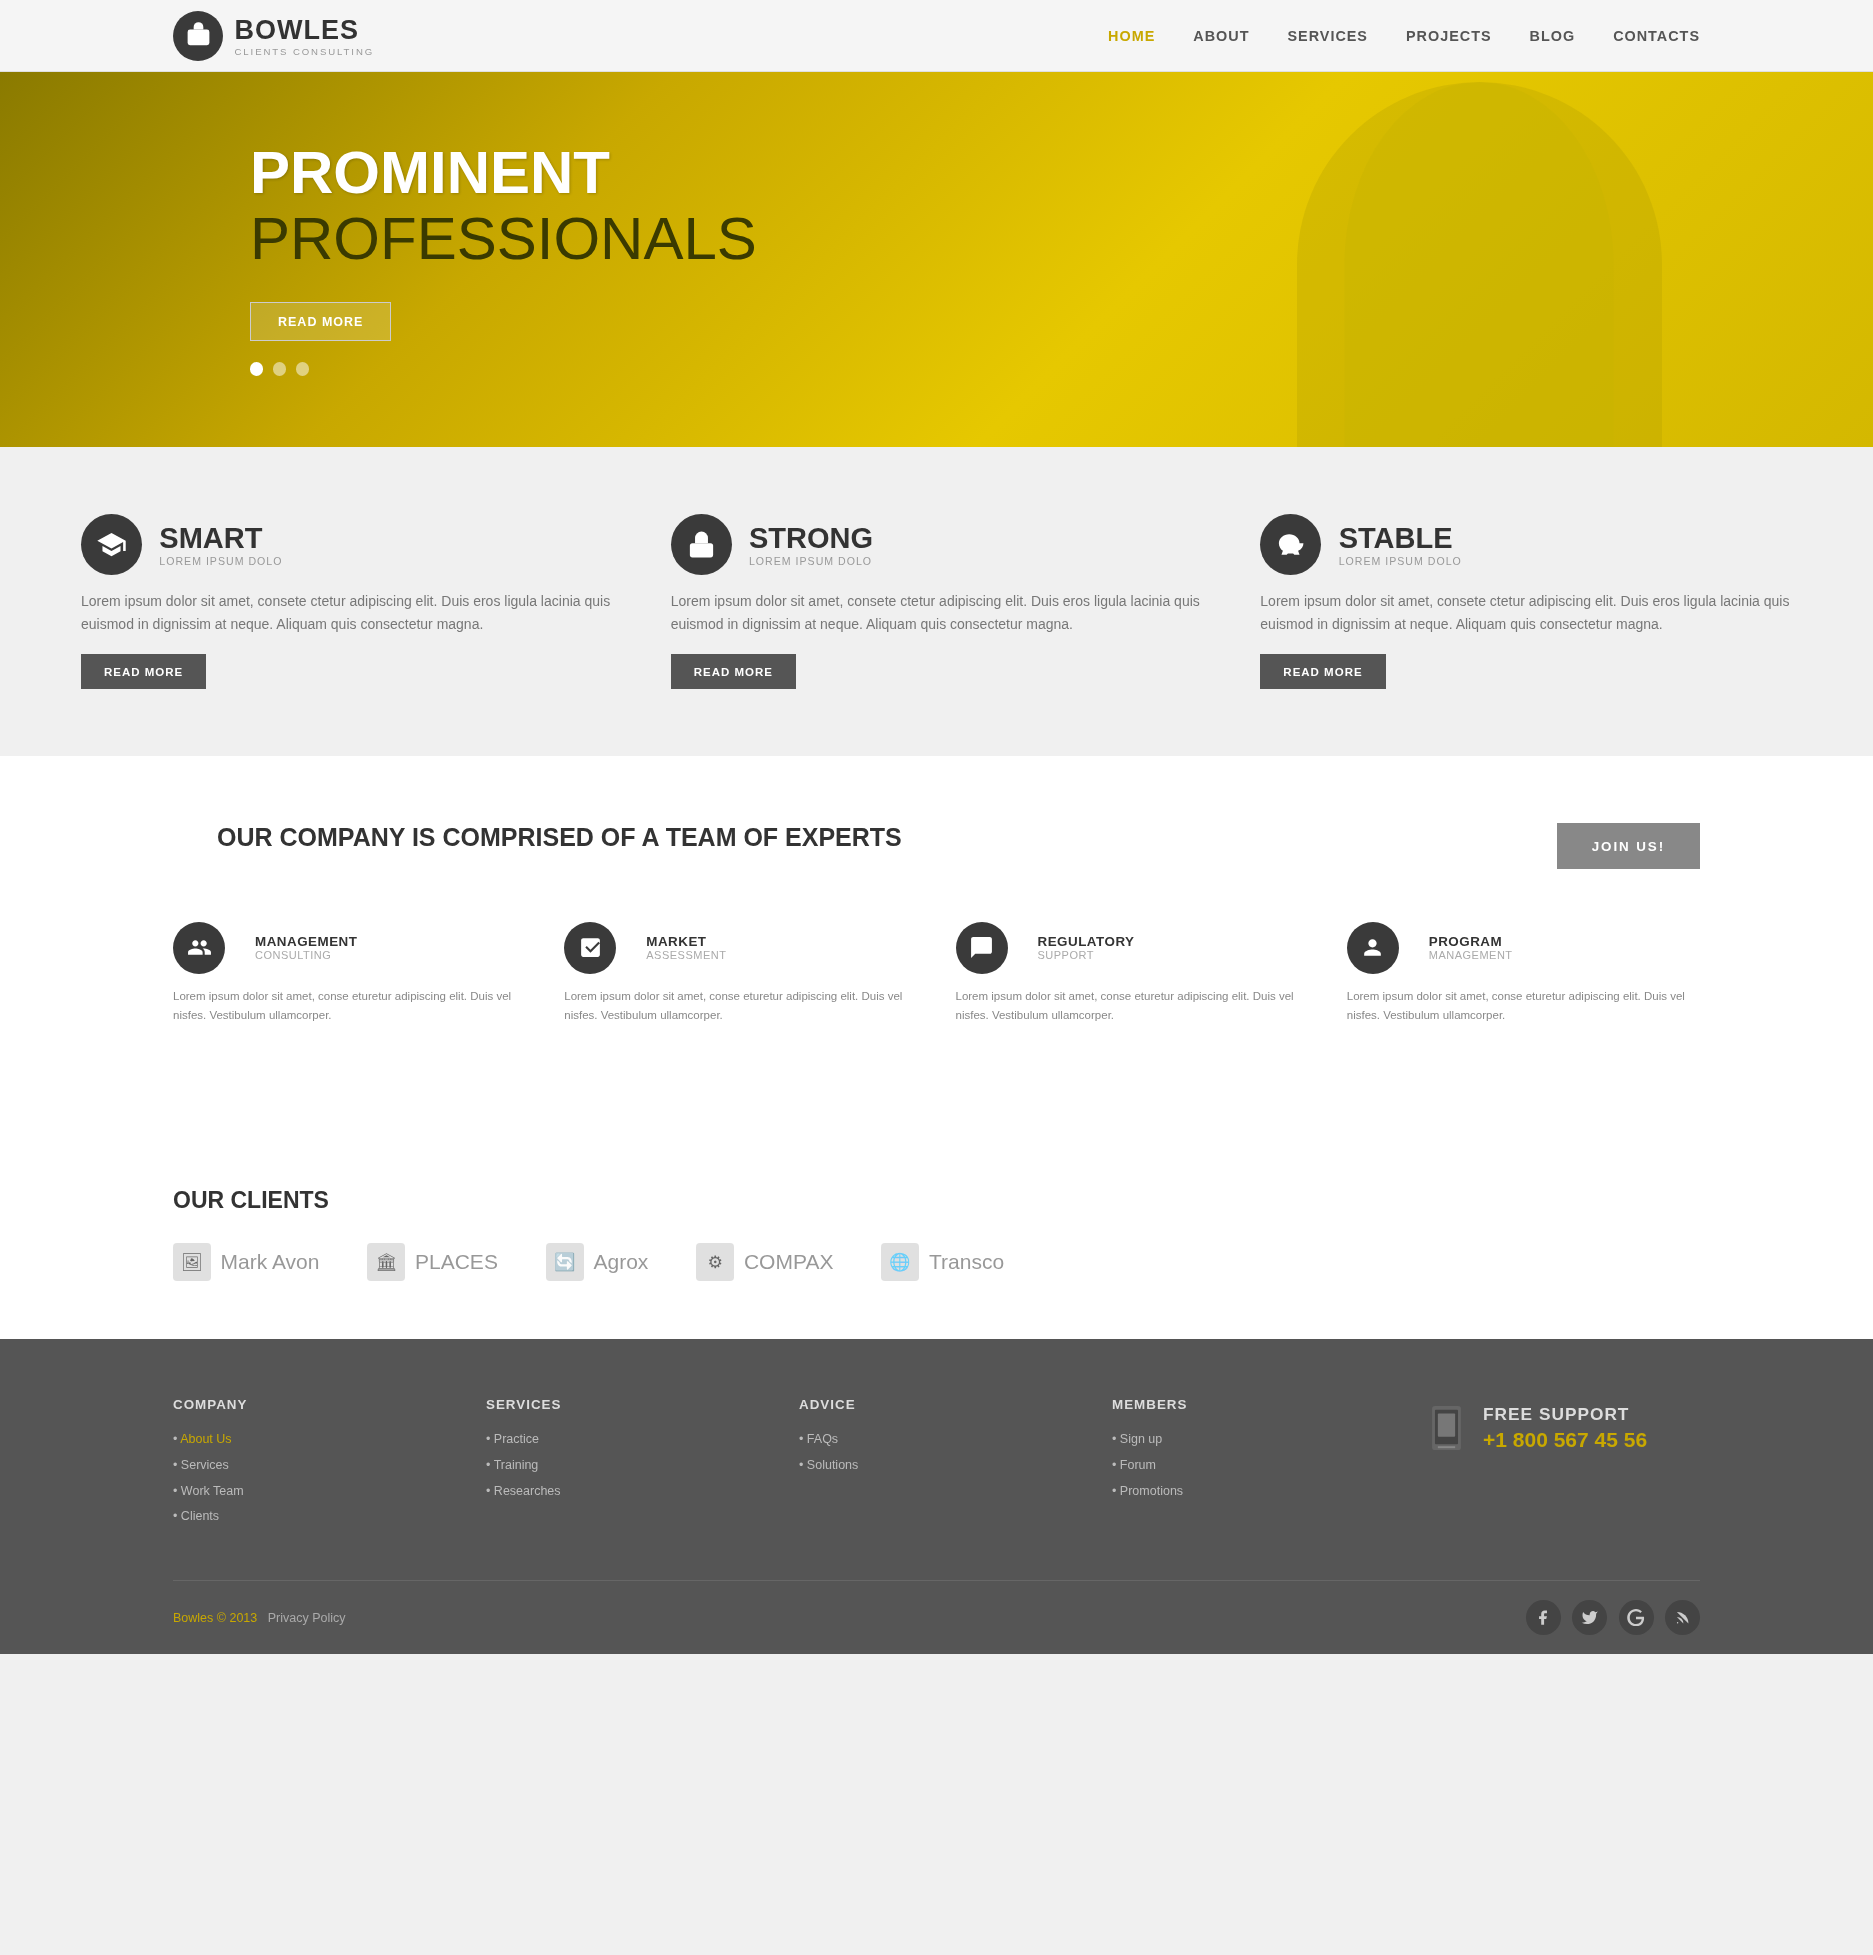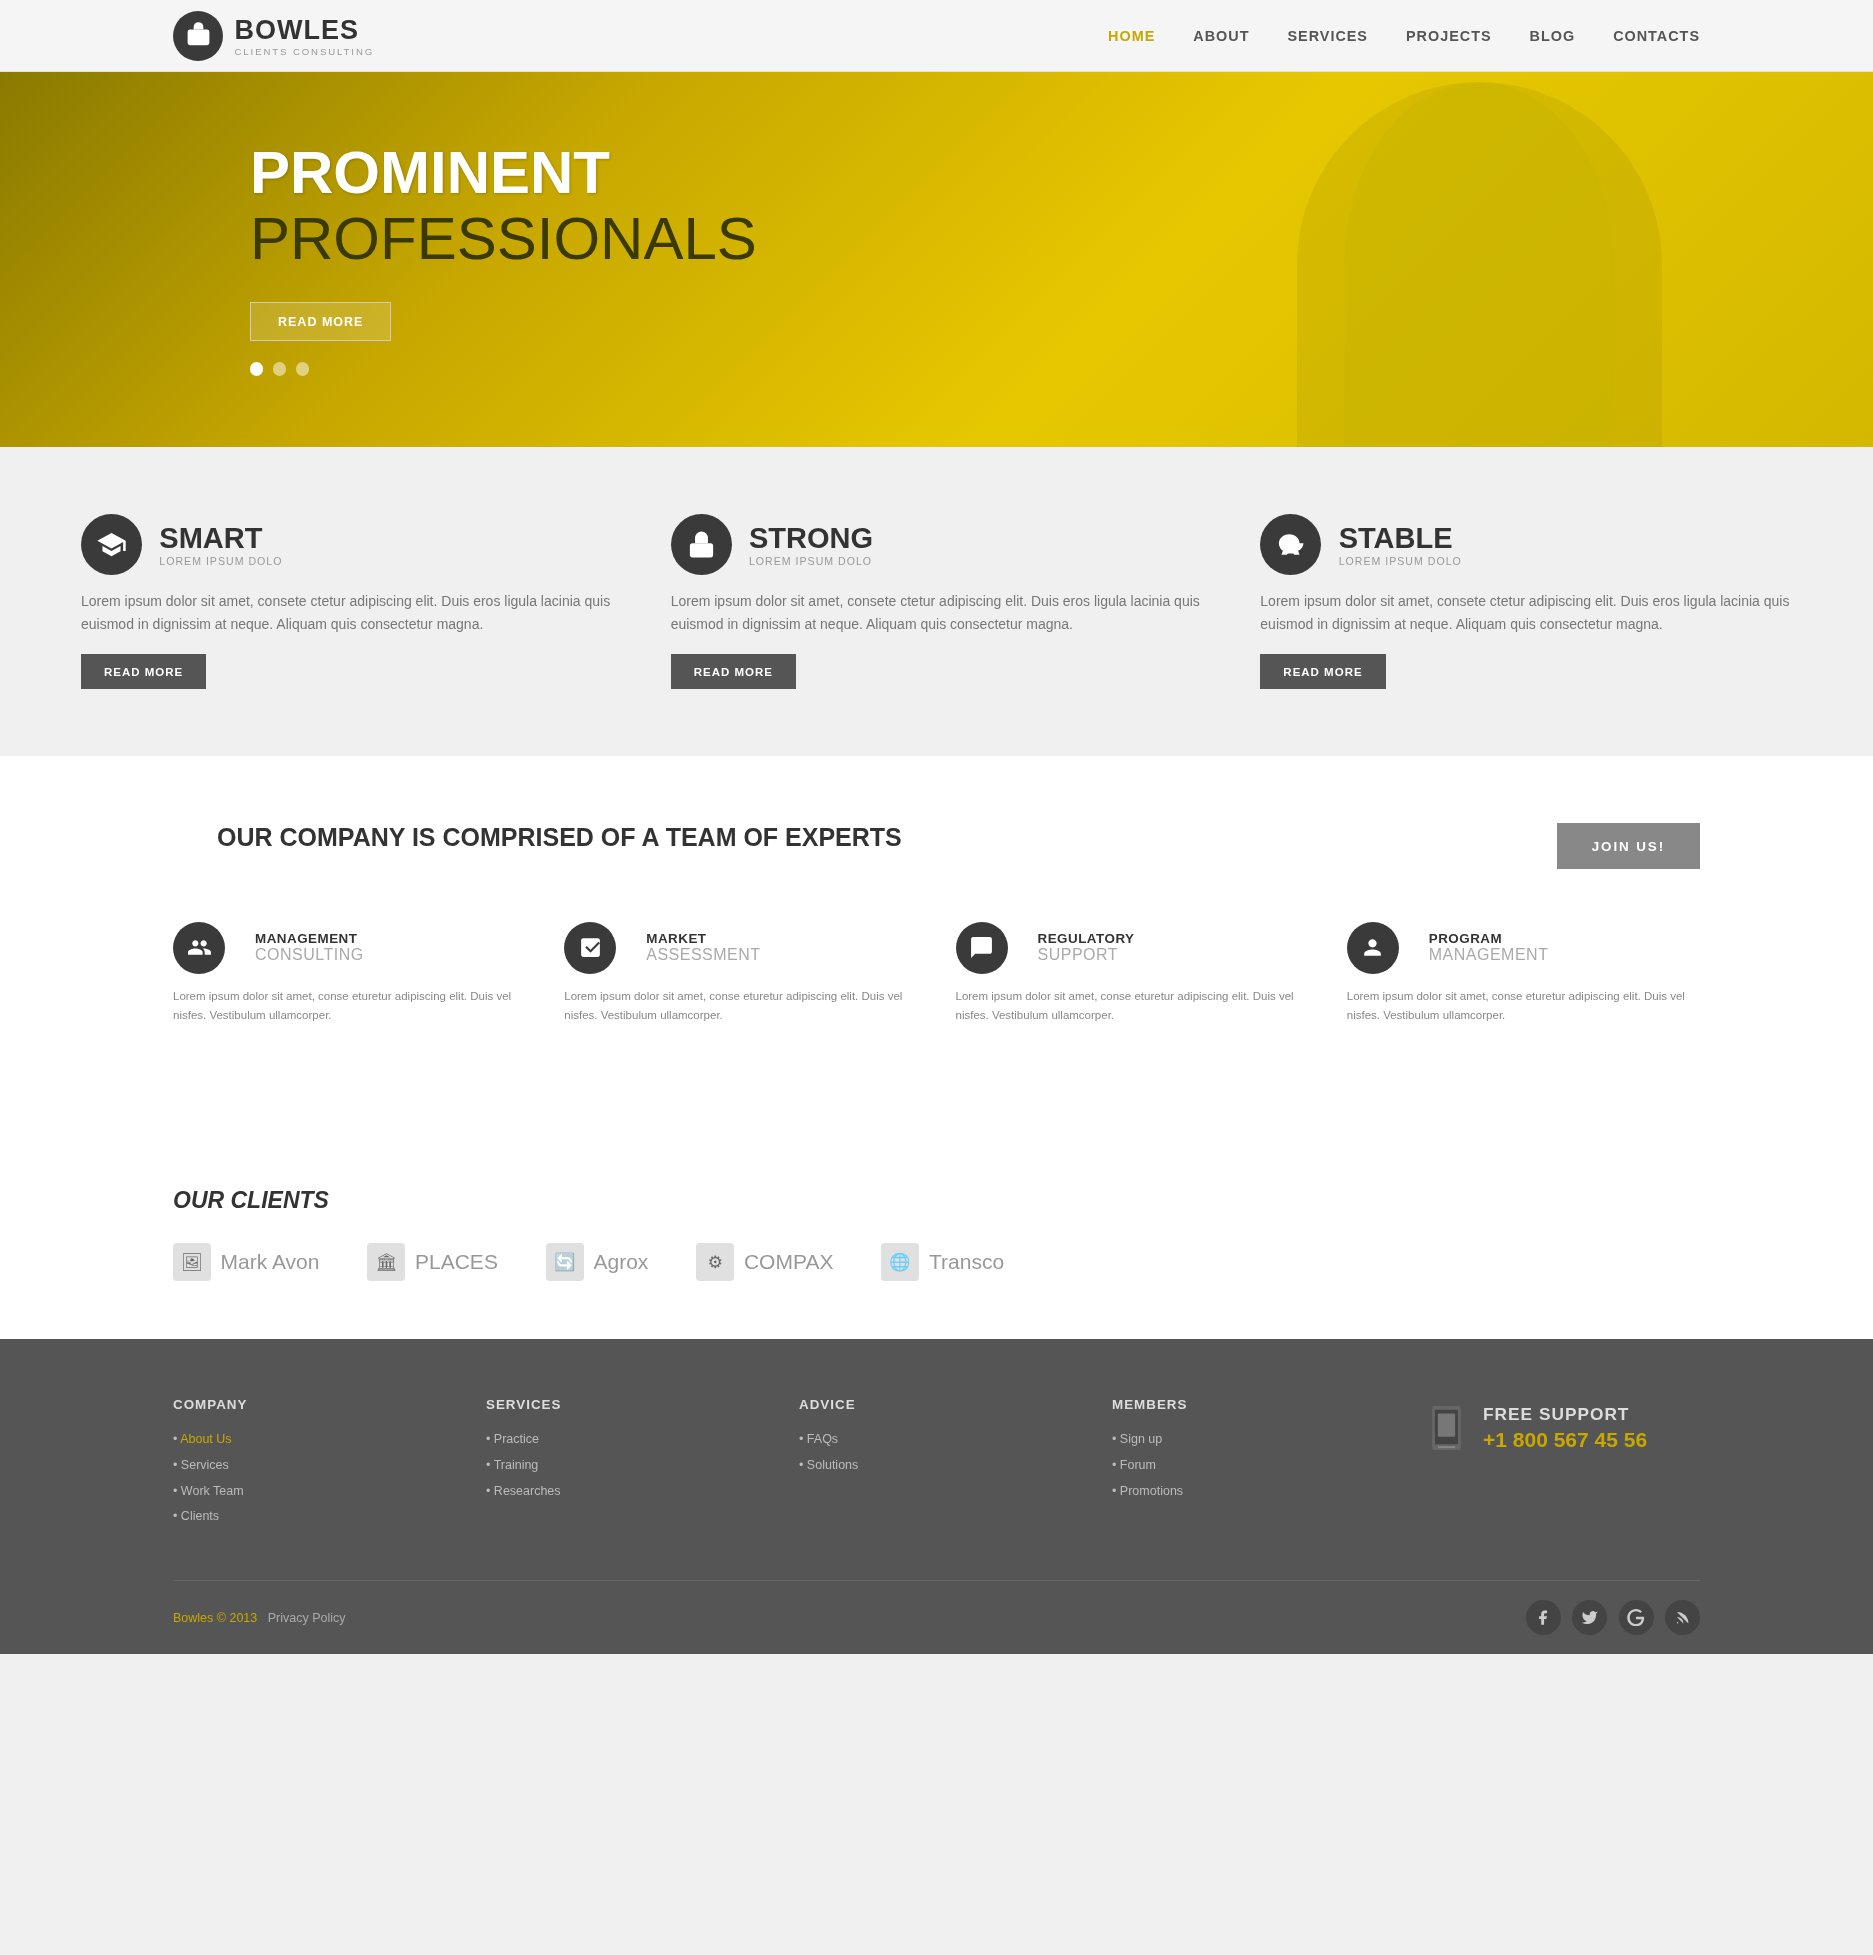--- a/index.html
+++ b/index.html
@@ -160,26 +160,26 @@
     .service-header { display: flex; align-items: center; gap: 30px; margin-bottom: 13.4px; }
     .service-icon {
       width: 52px; height: 52px;
       background: #3a3a3a;
       border-radius: 50%;
       display: flex; align-items: center; justify-content: center;
       flex-shrink: 0;
     }
     .service-icon svg { width: 25px; height: 25px; fill: white; }
     .service-title h4 { font-size: 13.4px; font-weight: 900; color: #333; text-transform: uppercase; letter-spacing: 0.5px; }
-    .service-title p { font-size: 16px; color: #aaa; text-transform: uppercase; letter-spacing: 0.5px; }
+    .service-title p { font-size: 11px; color: #aaa; text-transform: uppercase; letter-spacing: 0.5px; }
     .service-text { font-size: 11.5px; color: #888; line-height: 1.6; }
 
     
     .clients-section { padding: 38px 173px 58px; background: white; }
-    .clients-title { font-size: 23px; font-weight: 900; color: #333; text-transform: uppercase; margin-bottom: 29px; font-style: italic; }
+    .clients-title { font-size: 23px; font-weight: 900; color: #333; text-transform: uppercase; margin-bottom: 29px; }
     .clients-logos { display: flex; align-items: center; gap: 48px; }
     .client-logo { display: flex; align-items: center; gap: 9.6px; opacity: 0.6; }
     .client-logo span { font-size: 21px; color: #555; }
     .client-logo .logo-img {
       width: 38px; height: 38px;
       background: #ccc;
       border-radius: 3.8px;
       display: flex; align-items: center; justify-content: center;
       font-size: 17.3px;
     }

